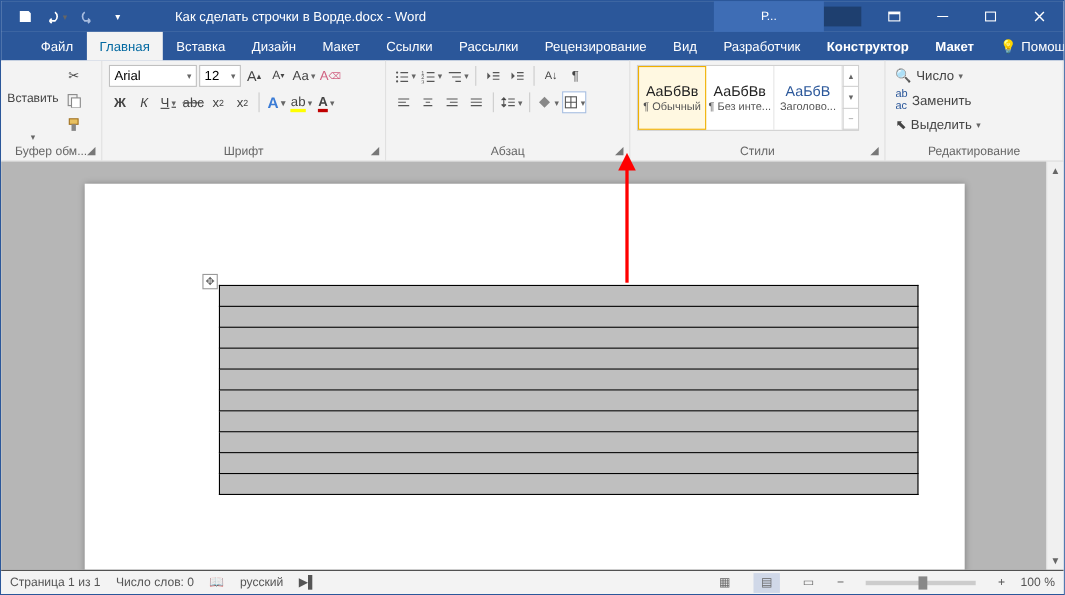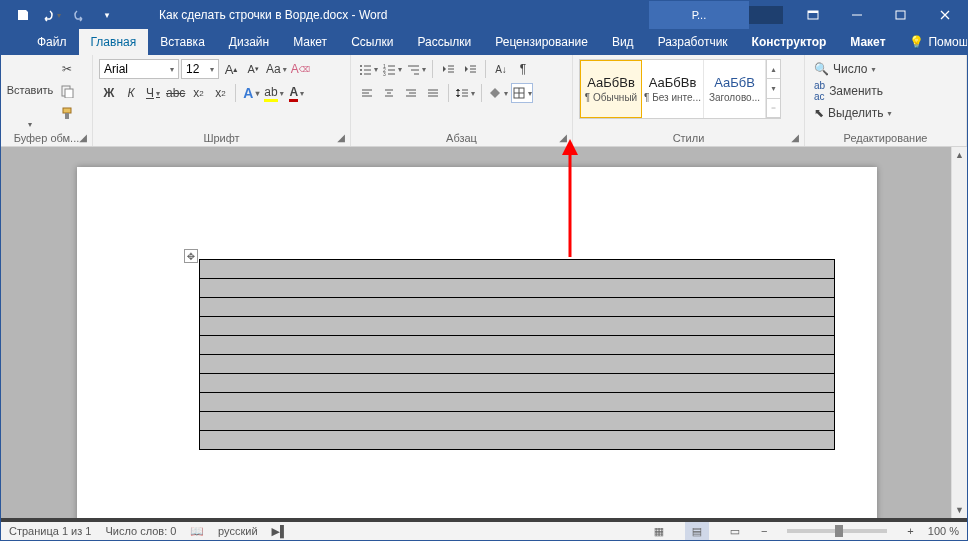--- a/index.html
+++ b/index.html
@@ -58,21 +58,21 @@
 .page { position: absolute; left: 76px; top: 20px; width: 800px; height: 540px; background: #fff; box-shadow: 0 0 6px rgba(0,0,0,0.3); }
 .table-handle { position: absolute; left: 183px; top: 248px; width: 14px; height: 14px; border:1px solid #999; background:#fff; display:flex; align-items:center; justify-content:center; font-size:10px; color:#666; z-index:3;}
 .word-table { position: absolute; left: 198px; top: 258px; width: 636px; border-collapse: collapse; }
 .word-table td { border: 1px solid #000; height: 19px; background: #bfbfbf; }
 
 .vscroll { position: absolute; top: 146px; right: 0; bottom: 22px; width: 16px; background: #f0f0f0; border-left: 1px solid #ddd; }
 .vscroll .up, .vscroll .down { height: 16px; display:flex; align-items:center; justify-content:center; font-size:9px; color:#666; cursor:pointer;}
 .vscroll .down { position:absolute; bottom:0; width:100%; }
 
 
-.status { position: absolute; bottom: 0; left: 0; right: 0; height: 22px; background: #f3f3f3; border-top: 4px solid #404040; display: flex; align-items: center; font-size: 11px; color: #555; padding: 0 8px; gap: 14px; }
+.status { position: absolute; bottom: 0; left: 0; right: 0; height: 22px; background: #f3f3f3; border-top: 1px solid #404040; display: flex; align-items: center; font-size: 11px; color: #555; padding: 0 8px; gap: 14px; }
 .status .spacer { flex: 1; }
 .view-btn { width: 24px; height: 18px; display: flex; align-items: center; justify-content: center; cursor: pointer; color:#666; }
 .view-btn.active { background: #d0d8e8; }
 .zoom-slider { width: 100px; height: 4px; background: #ccc; position: relative; margin: 0 6px; }
 .zoom-slider .thumb { position: absolute; left: 48px; top: -4px; width: 8px; height: 12px; background: #888; }
 
 
 .arrow { position: absolute; left: 559px; top: 138px; width: 20px; height: 120px; pointer-events: none; z-index: 10; }
 
 .sep { width:1px; height:18px; background:#ccc; margin:0 3px; }

